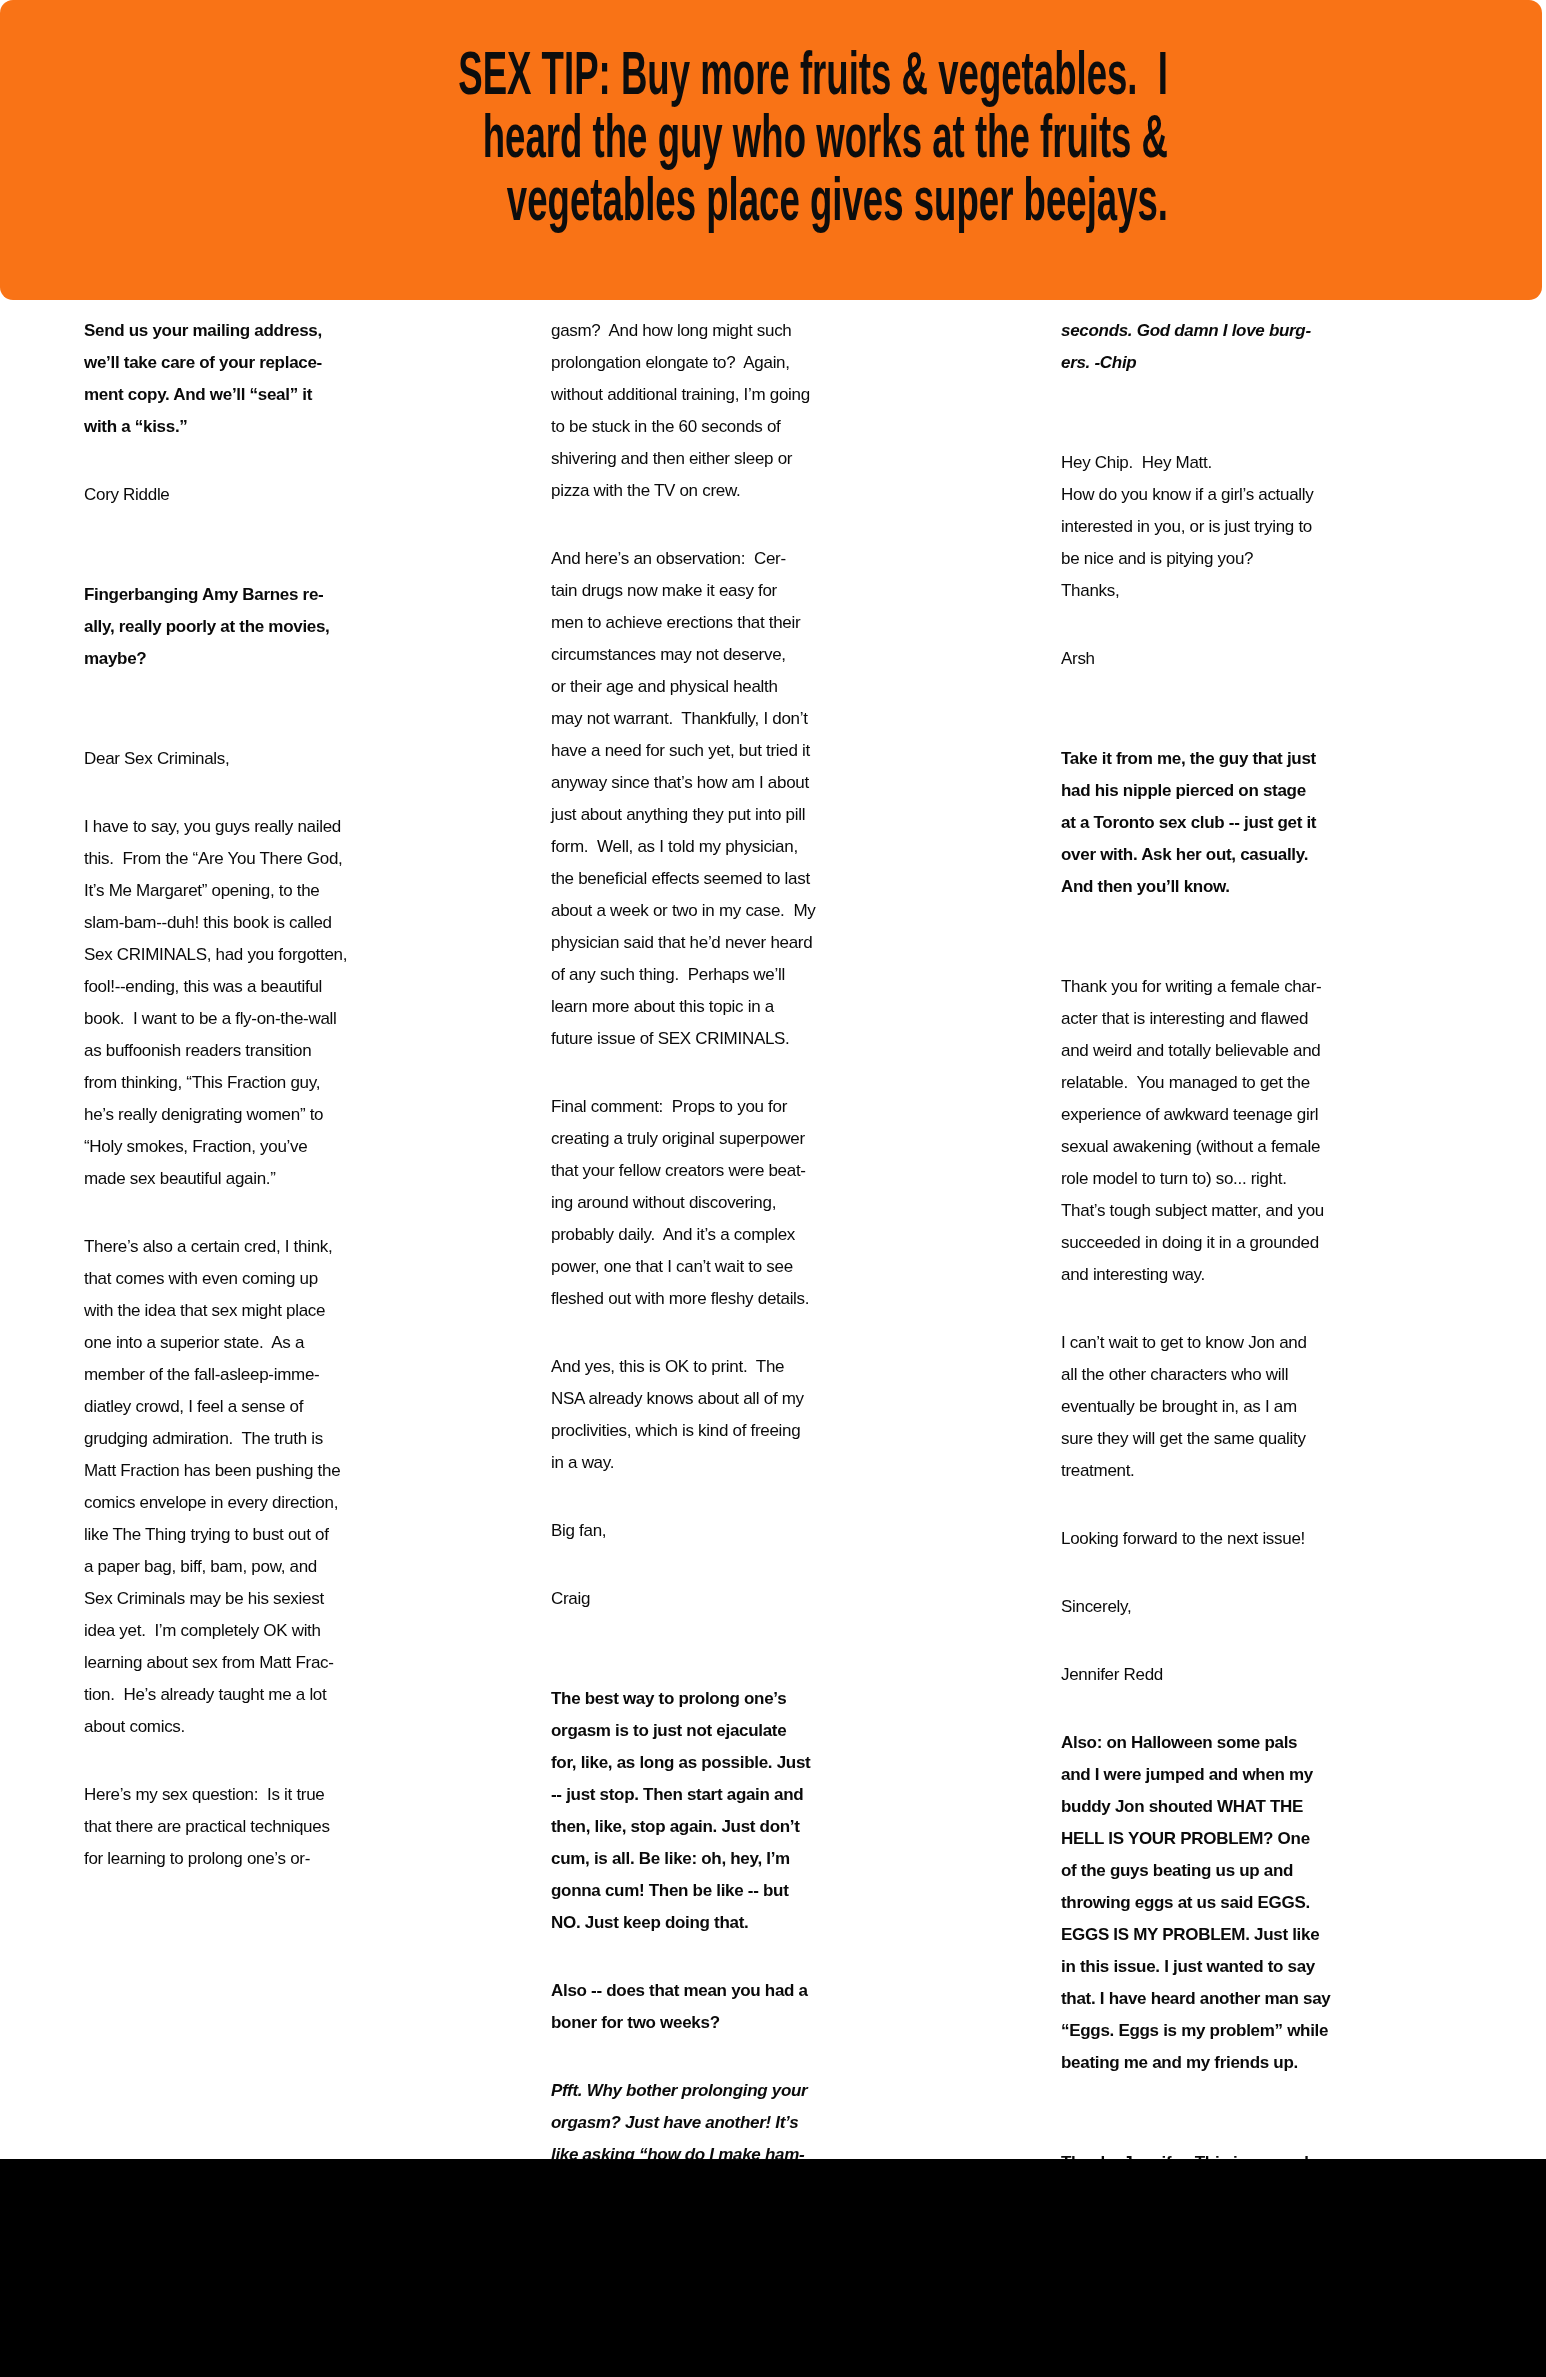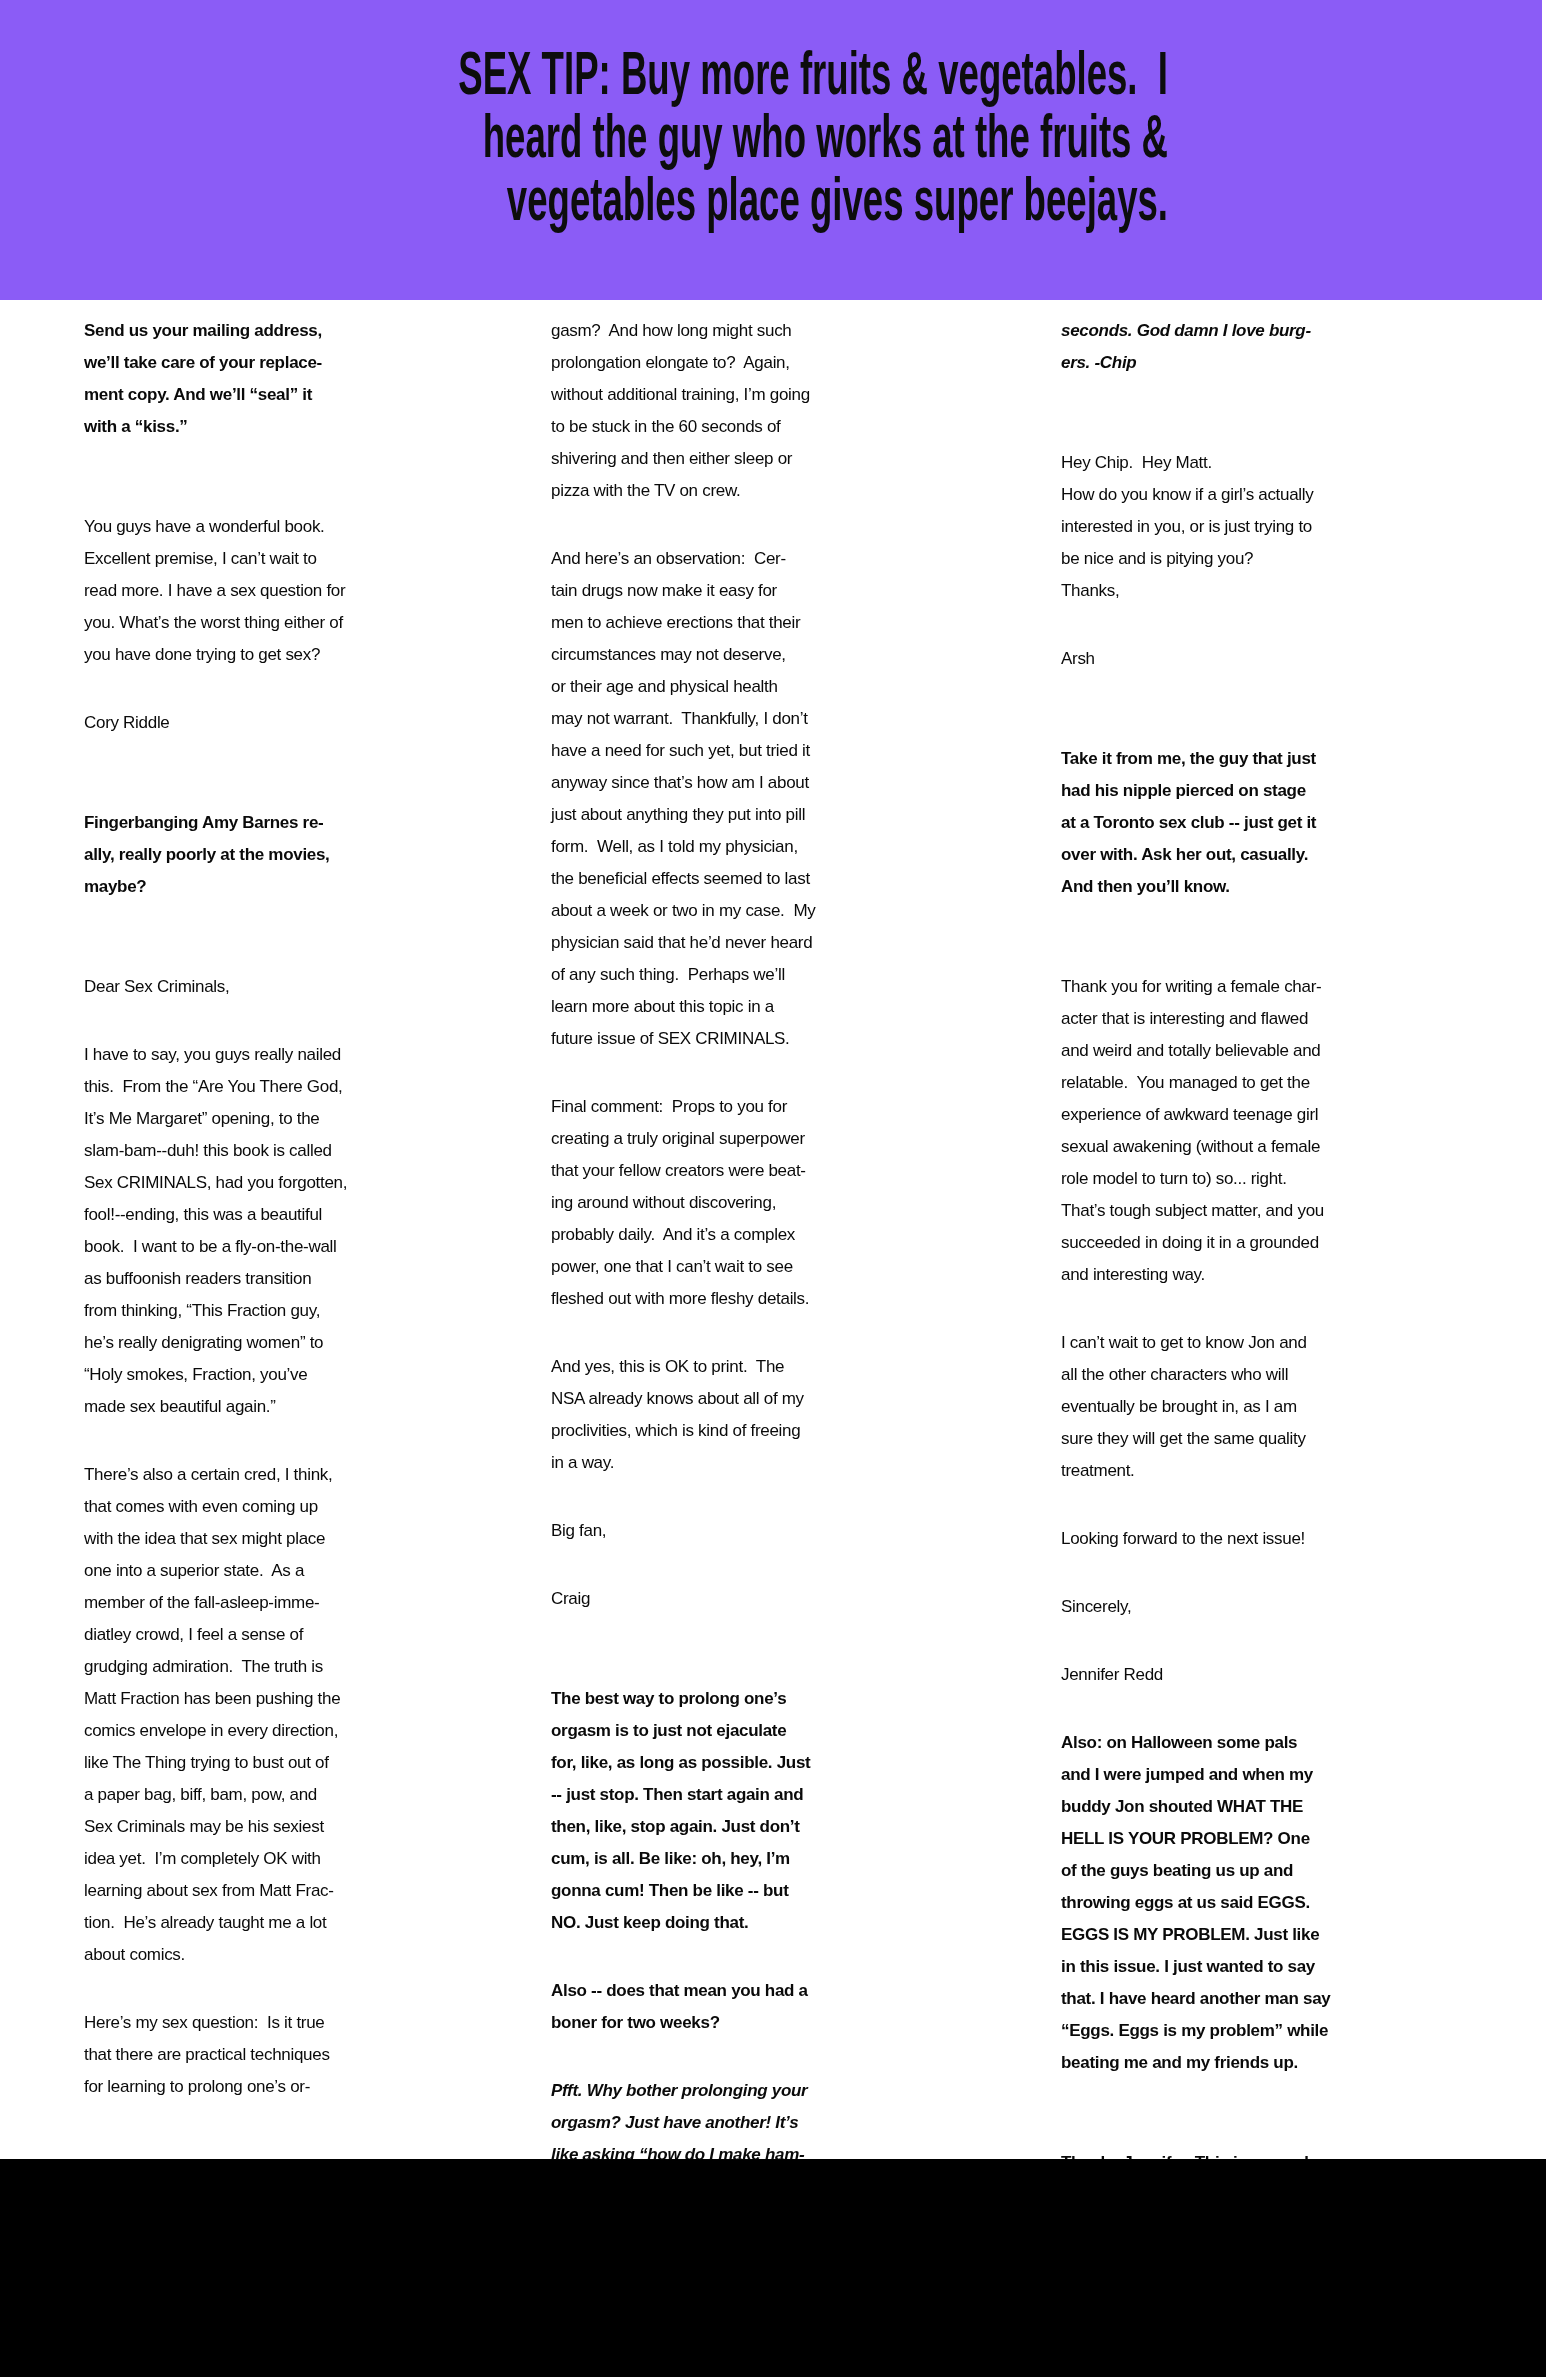--- a/index.html
+++ b/index.html
@@ -47,32 +47,28 @@
   .footer-band{
     position:absolute;left:0;top:2159px;width:100%;height:219px;
     background:#000000;
   }
 </style>
 </head>
 <body>
 
 <div class="page" style="background: rgb(255, 255, 255); color: rgb(10, 10, 10);">
 
-  <div class="banner" style="background: #8b5cf6;">
+  <div class="banner" style="background: #f97316; border-radius: 13px;">
     <div class="banner-text"><div>SEX TIP: Buy more fruits &amp; vegetables.  I</div><div>heard the guy who works at the fruits &amp;</div><div>vegetables place gives super beejays.</div></div>
   </div>
 
   <div class="column col-1"><div class="para bold">Send us your mailing address,
 we’ll take care of your replace-
 ment copy. And we’ll “seal” it
-with a “kiss.”</div><div class="para regular gap-large">You guys have a wonderful book.
-Excellent premise, I can’t wait to
-read more. I have a sex question for
-you. What’s the worst thing either of
-you have done trying to get sex?</div><div class="para regular gap-normal">Cory Riddle</div><div class="para bold gap-large">Fingerbanging Amy Barnes re-
+with a “kiss.”</div><div class="para regular gap-normal">Cory Riddle</div><div class="para bold gap-large">Fingerbanging Amy Barnes re-
 ally, really poorly at the movies,
 maybe?</div><div class="para regular gap-large">Dear Sex Criminals,</div><div class="para regular gap-normal">I have to say, you guys really nailed
 this.  From the “Are You There God,
 It’s Me Margaret” opening, to the
 slam-bam--duh! this book is called
 Sex CRIMINALS, had you forgotten,
 fool!--ending, this was a beautiful
 book.  I want to be a fly-on-the-wall
 as buffoonish readers transition
 from thinking, “This Fraction guy,

